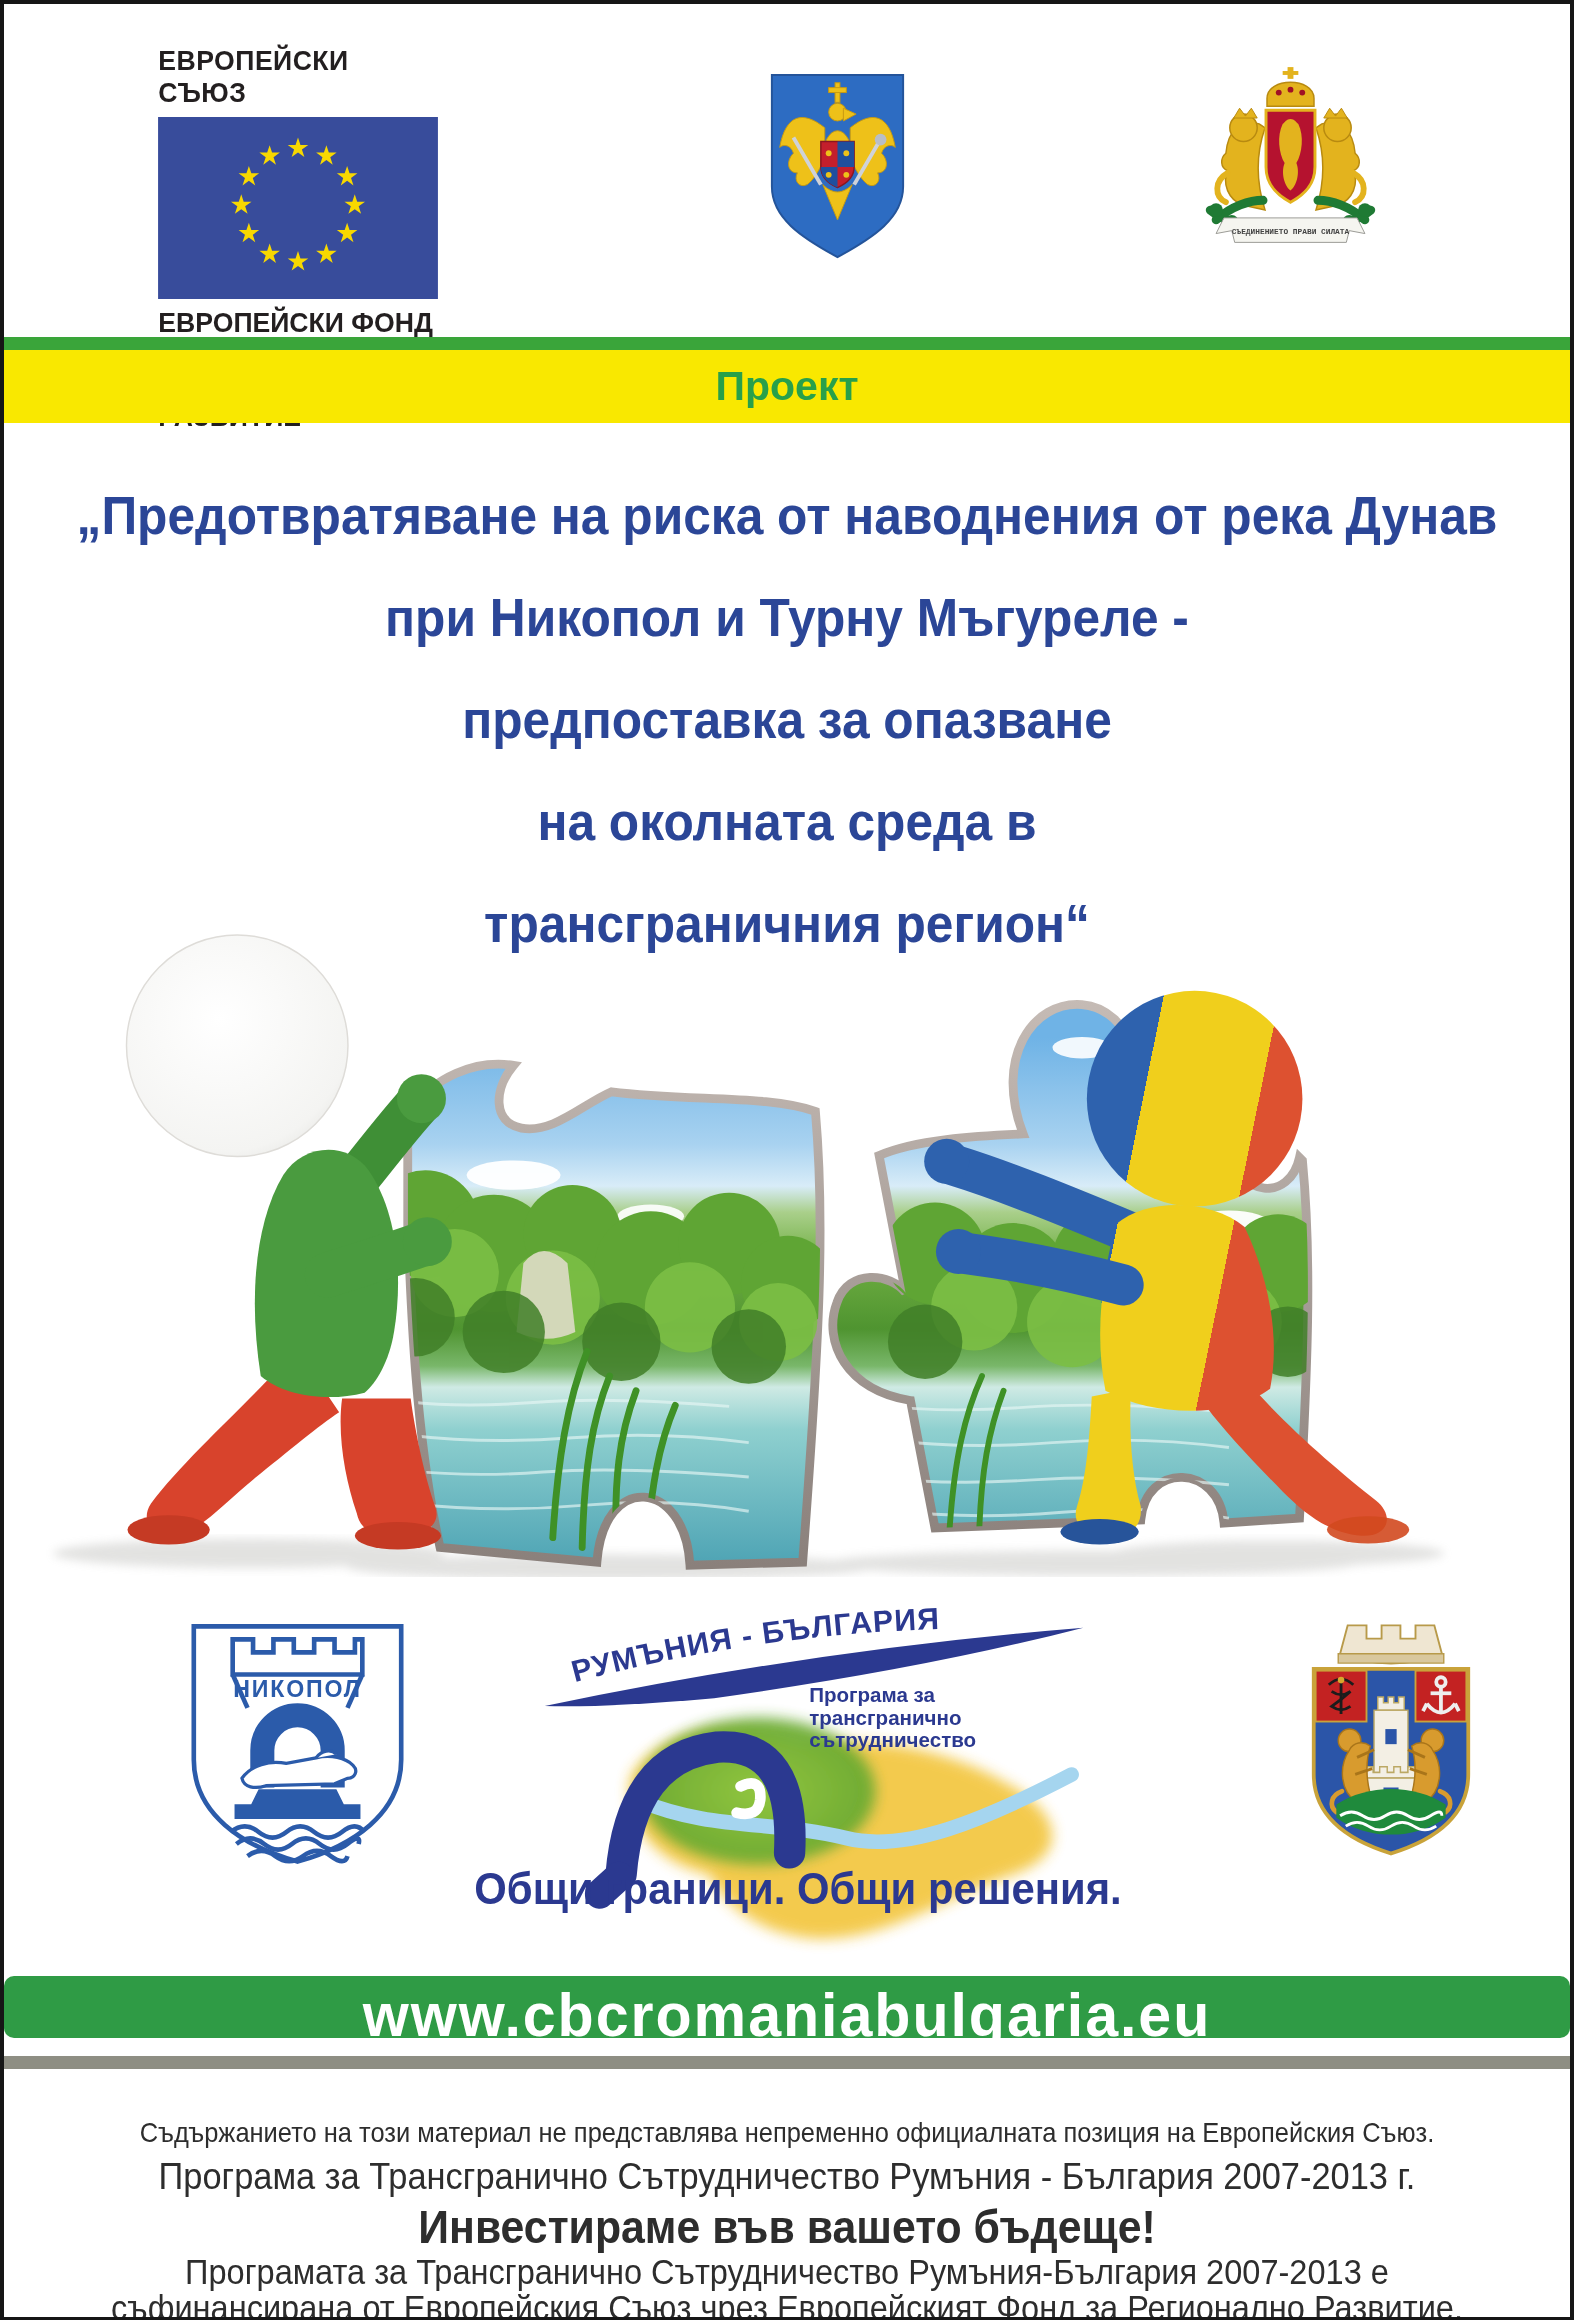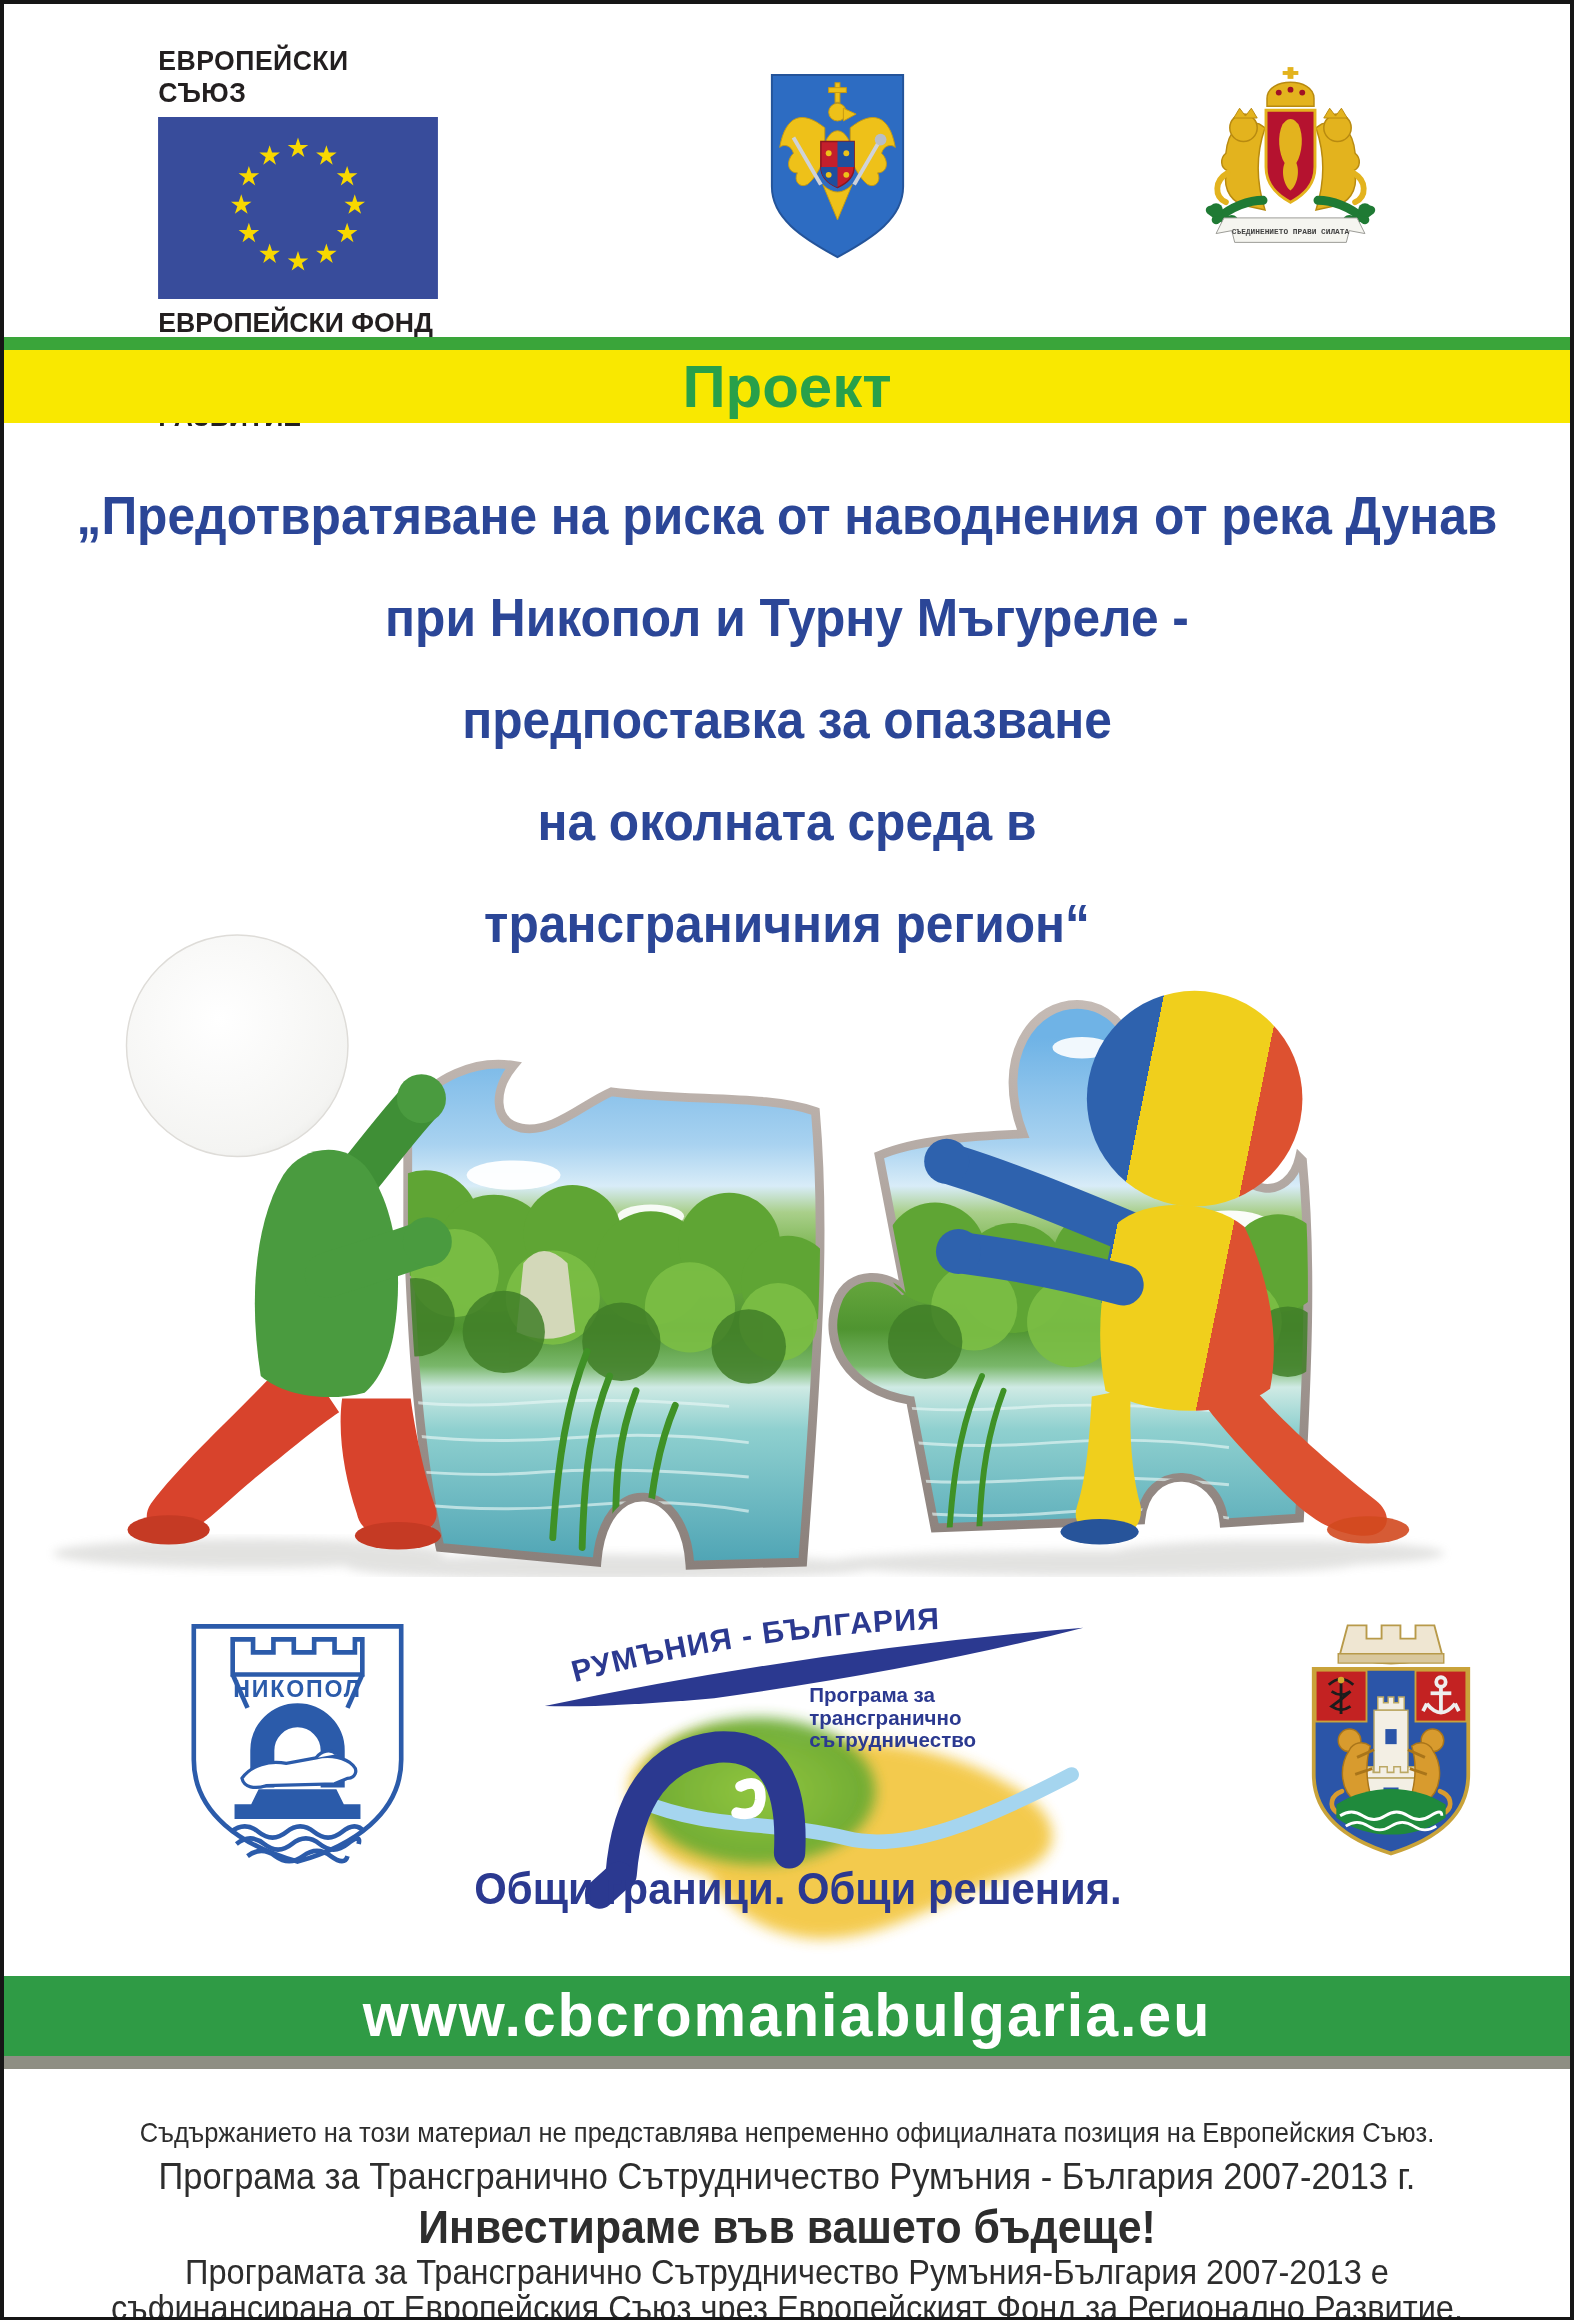--- a/index.html
+++ b/index.html
@@ -17,34 +17,34 @@
   .eu-bottom{margin-top:7.8px; font-size:28px; font-weight:600; color:#231f20; line-height:1.12; transform:scaleX(.95);}
   .ro-block{left:637px; top:67px; width:392px; text-align:center;}
   .bg-block{left:1076px; top:59px; width:421px; text-align:center;font-family:Liberation Mono, monospace;}
   .caption{position:absolute; left:0; width:100%; text-align:center; font-weight:600;}
   .ro-caption{top:272px; font-size:28px; color:#2f74b5; transform:scaleX(.97);}
   .bg-caption{top:279px; font-size:26.5px; color:#2e9e4e; transform:scaleX(.97);}
 
   
   .green-stripe{left:0; top:333px; width:100%; height:12.7px; background:#3aa53a;}
   .yellow-banner{left:0; top:346px; width:100%; height:73px; background:#f9e800;}
-  .yellow-banner span{display:block; text-align:center; line-height:73px; font-size:60px; font-weight:bold; color:#28a04a;}
+  .yellow-banner span{display:block; text-align:center; line-height:73px; font-size:41px; font-weight:bold; color:#28a04a;}
 
   
   .title-line{position:absolute; left:0; width:100%; text-align:center;
     font-size:54px; font-weight:bold; color:#2b4697; transform:scaleX(.92); white-space:nowrap;}
 
   
   .nik-block{left:88px; top:1615px; width:333px; text-align:right;}
   .cbc-svg{left:480px; top:1596px;}
   .cbc-slogan{left:392px; top:1860px; width:804px; text-align:center; font-size:44px; font-weight:bold; color:#2b3990; transform:scaleX(.95); white-space:nowrap; z-index:3;}
   .tm-block{left:1230px; top:1612px; width:314px; text-align:center;}
 
   
-  .www-banner{left:0; top:1972px; width:100%; height:80px; background:#2f9b45;}
+  .www-banner{left:0; top:1972px; width:100%; height:62px; background:#2f9b45;border-radius:10px;}
   .www-banner span{display:block; text-align:center; line-height:78px; color:#ffffff; font-size:61px; font-weight:bold; letter-spacing:2px; transform:scaleX(.97);}
   .gray-stripe{left:0; top:2052px; width:100%; height:12.7px; background:#8e8e83;}
   .footer-line{position:absolute; left:0; width:100%; text-align:center; color:#2d2d2d; transform:scaleX(.93); white-space:nowrap;}
   .f1{top:2113px; font-size:27.4px; font-weight:500;}
   .f2{top:2152px; font-size:37px; font-weight:500;}
   .f3{top:2196px; font-size:46px; font-weight:bold;}
   .f4{top:2248px; font-size:35px; font-weight:500;}
   .f5{top:2284px; font-size:35px; font-weight:500;}
 </style>
 </head>

